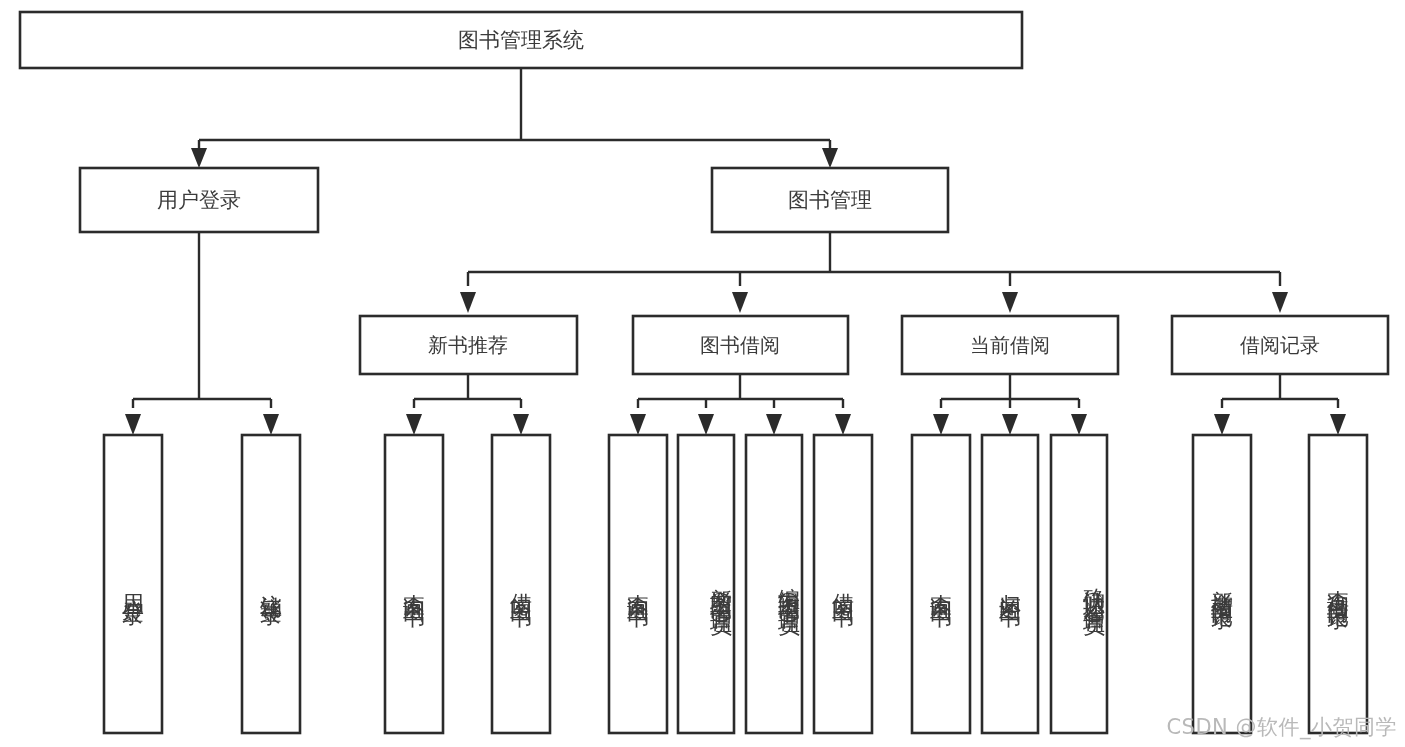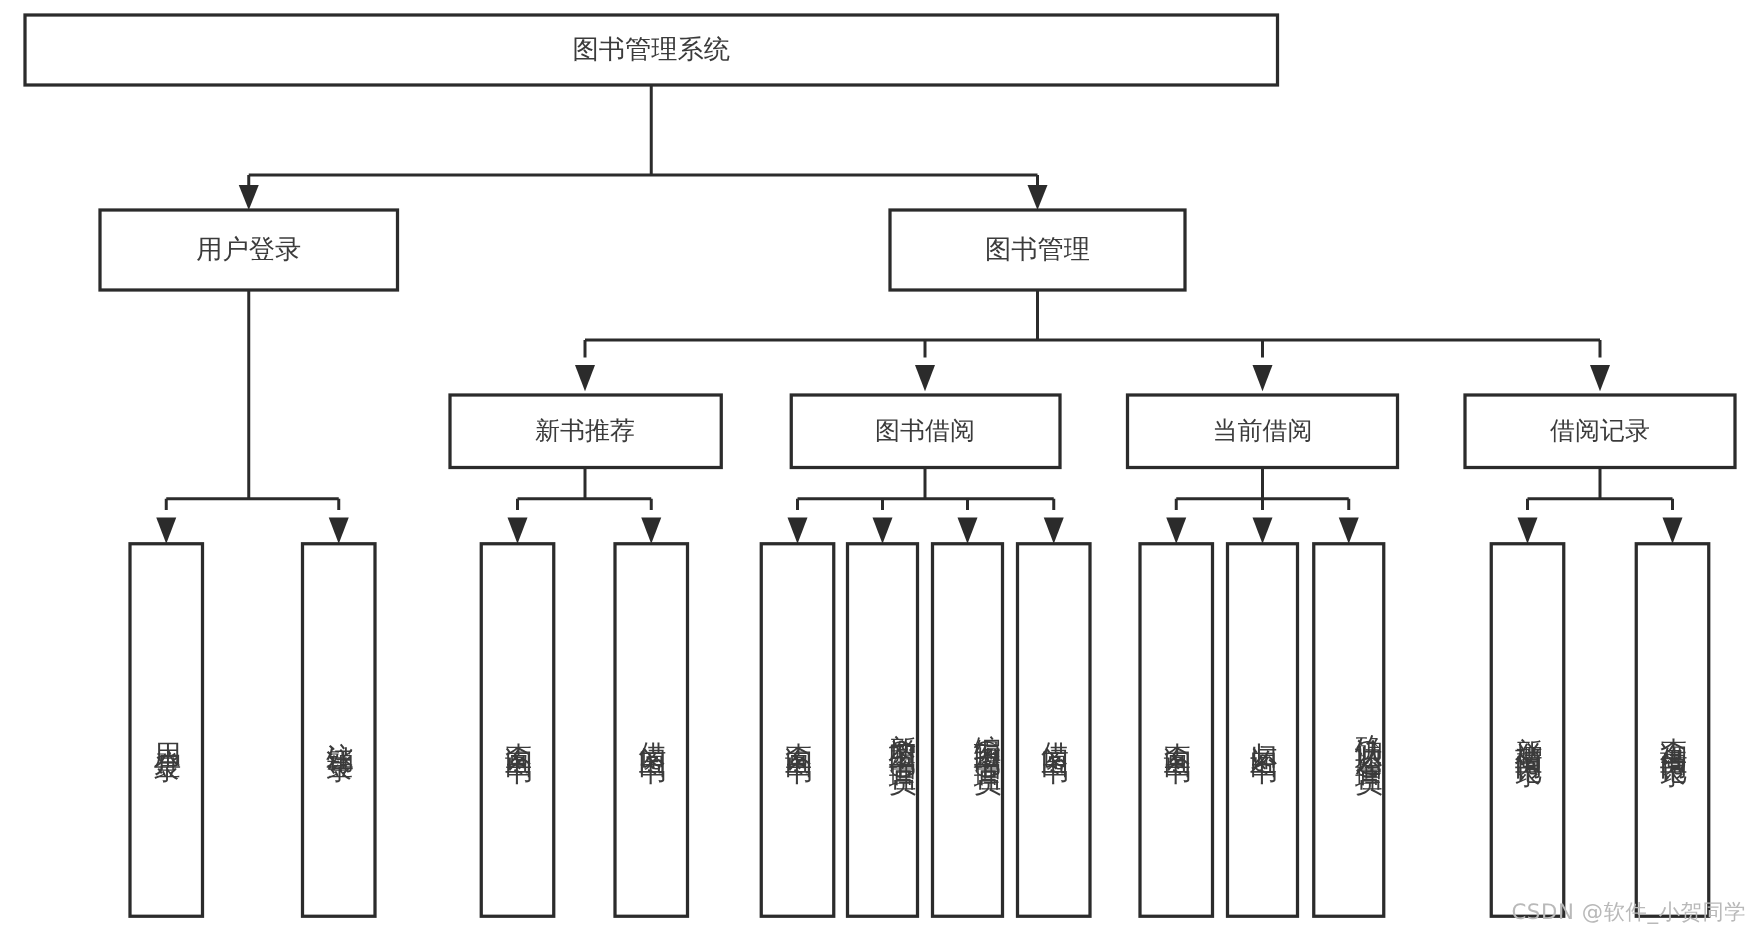--- a/index.html
+++ b/index.html
@@ -65,21 +65,21 @@
     justify-content: center;
     text-align: center;
     white-space: nowrap;
     pointer-events: none;
   }
   .watermark {
     position: absolute;
     right: 8px;
     bottom: 6px;
     font-family: "DejaVu Sans", "Liberation Sans", sans-serif;
-    font-size: 17px;
+    font-size: 21px;
     color: #b9b9b9;
     letter-spacing: 0.5px;
     white-space: nowrap;
   }
 </style>
 </head>
 <body>
 
 <div id="diagram-root">
 

